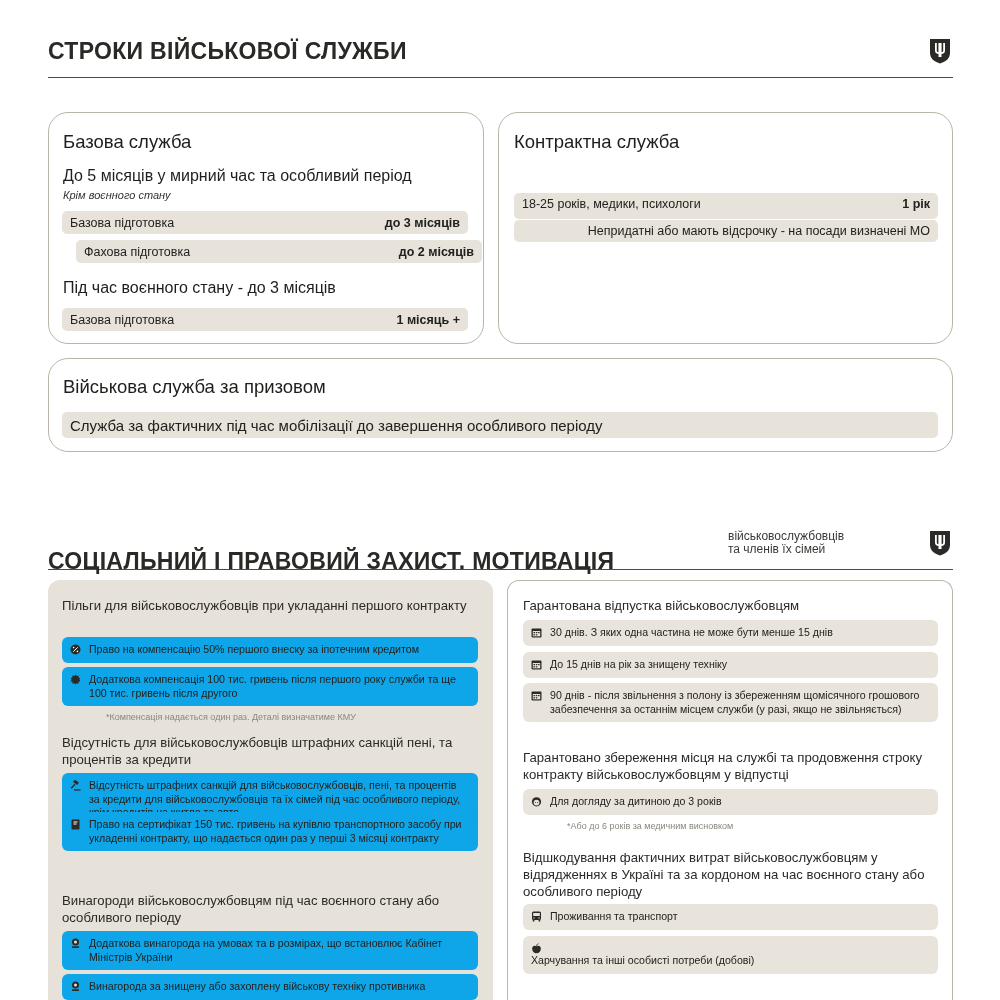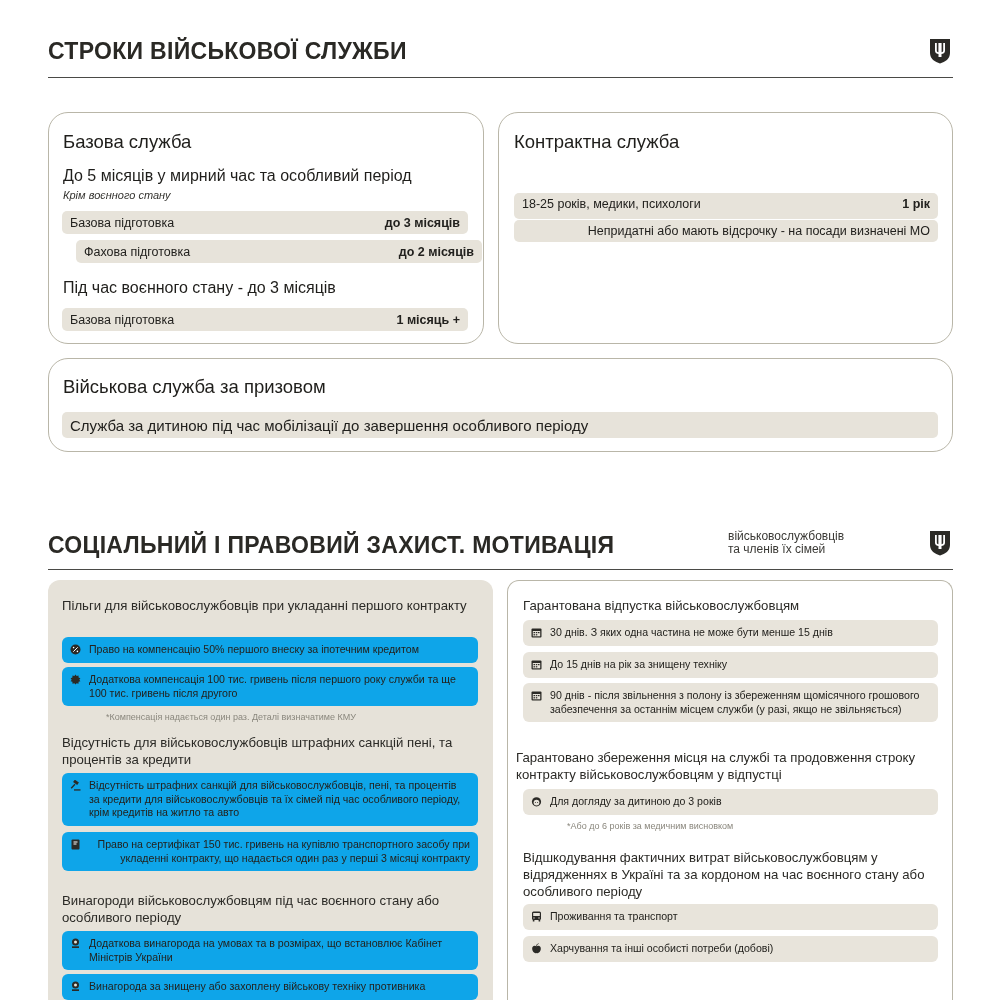--- a/index.html
+++ b/index.html
@@ -70,26 +70,26 @@
     <span class="val">1 рік</span>
   </div>
   <div class="pill" style="position:absolute; left:15px; top:107px; width:424px; height:22px;justify-content:flex-end;">
     <span>Непридатні або мають відсрочку - на посади визначені МО</span>
   </div>
 </div>
 
 <div class="card" style="left:48px; top:358px; width:905px; height:94px;">
   <div class="card-title" style="position:absolute; left:14px; top:17px;">Військова служба за призовом</div>
   <div class="pill" style="position:absolute; left:13px; top:53px; width:876px; height:26px; font-size:15px;">
-    <span>Служба за дитиною під час мобілізації до завершення особливого періоду</span>
+    <span>Служба за фактичних під час мобілізації до завершення особливого періоду</span>
   </div>
 </div>
 
 <div class="section-header" style="top:524px; height:46px;">
-  <div class="section-title" style="position:absolute; left:0; top:8px;">СОЦІАЛЬНИЙ І ПРАВОВИЙ ЗАХИСТ. МОТИВАЦІЯ</div>
+  <div class="section-title" style="position:absolute; left:0; top:24px;">СОЦІАЛЬНИЙ І ПРАВОВИЙ ЗАХИСТ. МОТИВАЦІЯ</div>
   <div style="position:absolute; left:680px; top:6px; font-size:12px; line-height:13px; color:#3a3935;">
     <div>військовослужбовців</div>
     <div>та членів їх сімей</div>
   </div>
   <div class="emblem" style="top:6px;">
     <svg viewBox="0 0 22 26">
         <path d="M1 1 H21 V15 C21 21 16 24 11 25.5 C6 24 1 21 1 15 Z" fill="#2b2a26"></path>
         <path d="M6 5 V13 C6 15 8 16 9.5 16 V19 H12.5 V16 C14 16 16 15 16 13 V5 H14.2 V12.5 C14.2 13.6 13.5 14.2 12.6 14.2 V5 H9.4 V14.2 C8.5 14.2 7.8 13.6 7.8 12.5 V5 Z" fill="#fff"></path>
       </svg>
   </div>
@@ -123,21 +123,21 @@
   <div class="item white" style="position:absolute; left:14px; top:193px; width:416px;">
     <span class="ic">
         <svg viewBox="0 0 11 11">
           <rect x="3.5" y="0.8" width="5" height="3" transform="rotate(35 6 2.3)" fill="#2b2a26"></rect>
           <path d="M5 4.2 L1.2 8.2" stroke="#2b2a26" stroke-width="1.3"></path>
           <rect x="4" y="9.3" width="6.5" height="1.3" fill="#2b2a26"></rect>
         </svg>
       </span>
     <span>Відсутність штрафних санкцій для військовослужбовців, пені, та процентів за кредити для військовослужбовців та їх сімей під час особливого періоду, крім кредитів на житло та авто</span>
   </div>
-  <div class="item white" style="position:absolute; left:14px; top:252px; width:416px;text-align:right;">
+  <div class="item white" style="position:absolute; left:14px; top:232px; width:416px;">
     <span class="ic">
         <svg viewBox="0 0 11 11">
           <rect x="1.5" y="0.5" width="8" height="10" rx="1" fill="#2b2a26"></rect>
           <rect x="3.5" y="2.5" width="4" height="1" fill="#fff"></rect>
           <rect x="3.5" y="4.5" width="3" height="1" fill="#fff"></rect>
         </svg>
       </span>
     <span>Право на сертифікат 150 тис. гривень на купівлю транспортного засобу при укладенні контракту, що надається один раз у перші 3 місяці контракту</span>
   </div>
 
@@ -203,21 +203,21 @@
           <rect x="2.5" y="5" width="1.5" height="1.2" fill="#2b2a26"></rect>
           <rect x="4.8" y="5" width="1.5" height="1.2" fill="#2b2a26"></rect>
           <rect x="7" y="5" width="1.5" height="1.2" fill="#2b2a26"></rect>
           <rect x="2.5" y="7.2" width="1.5" height="1.2" fill="#2b2a26"></rect>
           <rect x="4.8" y="7.2" width="1.5" height="1.2" fill="#2b2a26"></rect>
         </svg>
       </span>
     <span>90 днів - після звільнення з полону із збереженням щомісячного грошового забезпечення за останнім місцем служби (у разі, якщо не звільняється)</span>
   </div>
 
-  <div class="ph" style="position:absolute; left:8px; top:168px; width:420px;">Гарантовано збереження місця на службі та продовження строку контракту військовослужбовцям у відпустці</div>
+  <div class="ph" style="position:absolute; left:15px; top:168px; width:420px;">Гарантовано збереження місця на службі та продовження строку контракту військовослужбовцям у відпустці</div>
   <div class="item beige" style="position:absolute; left:15px; top:208px; width:415px;">
     <span class="ic">
         <svg viewBox="0 0 11 11">
           <circle cx="5.5" cy="5.8" r="4.6" fill="#2b2a26"></circle>
           <circle cx="5.5" cy="6.6" r="2.9" fill="#e8e4db"></circle>
           <circle cx="4.4" cy="6.4" r="0.5" fill="#2b2a26"></circle>
           <circle cx="6.6" cy="6.4" r="0.5" fill="#2b2a26"></circle>
         </svg>
       </span>
     <span>Для догляду за дитиною до 3 років</span>
@@ -231,21 +231,21 @@
           <rect x="1" y="0.5" width="9" height="8.5" rx="1.5" fill="#2b2a26"></rect>
           <rect x="2.2" y="2" width="6.6" height="3" fill="#e8e4db"></rect>
           <circle cx="3" cy="7" r="0.7" fill="#e8e4db"></circle>
           <circle cx="8" cy="7" r="0.7" fill="#e8e4db"></circle>
           <rect x="1.8" y="9" width="1.6" height="1.5" fill="#2b2a26"></rect>
           <rect x="7.6" y="9" width="1.6" height="1.5" fill="#2b2a26"></rect>
         </svg>
       </span>
     <span>Проживання та транспорт</span>
   </div>
-  <div class="item beige" style="position:absolute; left:15px; top:355px; width:415px;">
+  <div class="item beige" style="position:absolute; left:15px; top:355px; width:415px;flex-direction:column;">
     <span class="ic">
         <svg viewBox="0 0 11 11">
           <path d="M5.5 3.3 C3 1.8 0.8 3.5 1.2 6.3 C1.6 9 3.5 10.8 5.5 10 C7.5 10.8 9.4 9 9.8 6.3 C10.2 3.5 8 1.8 5.5 3.3 Z" fill="#2b2a26"></path>
           <path d="M5.5 3.3 C5.6 2 6.3 1 7.5 0.6" stroke="#2b2a26" stroke-width="0.9" fill="none"></path>
         </svg>
       </span>
     <span>Харчування та інші особисті потреби (добові)</span>
   </div>
 </div>
 

